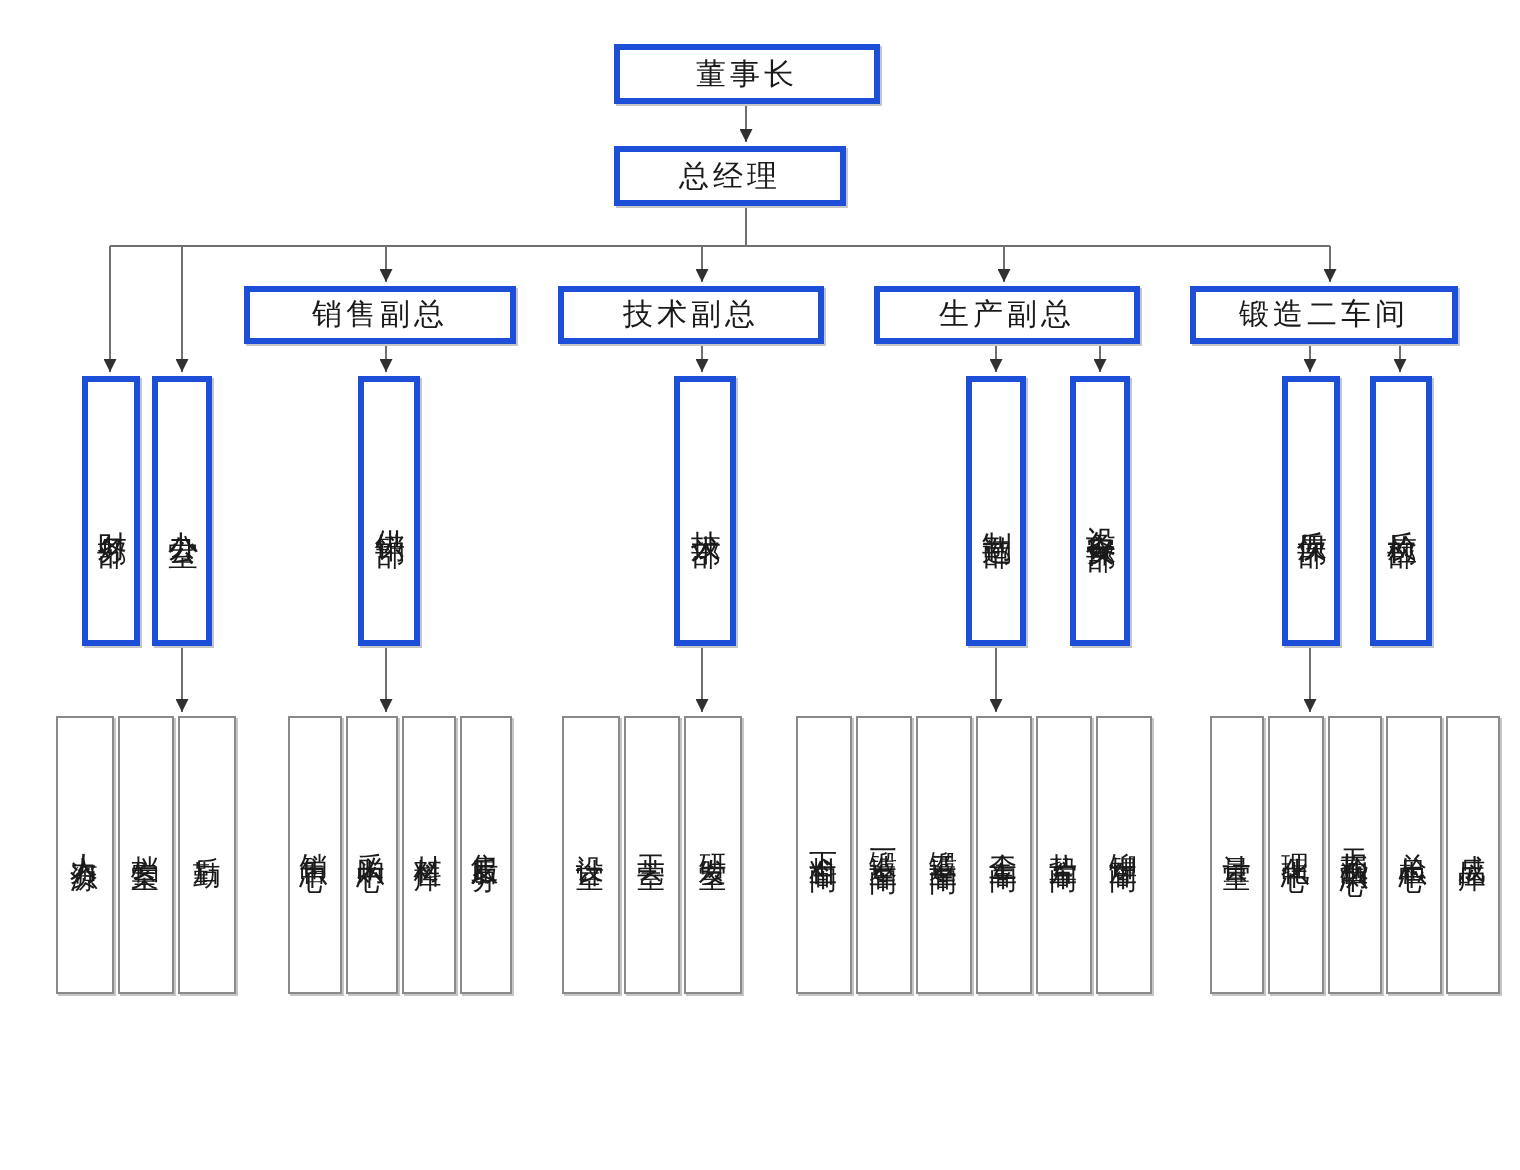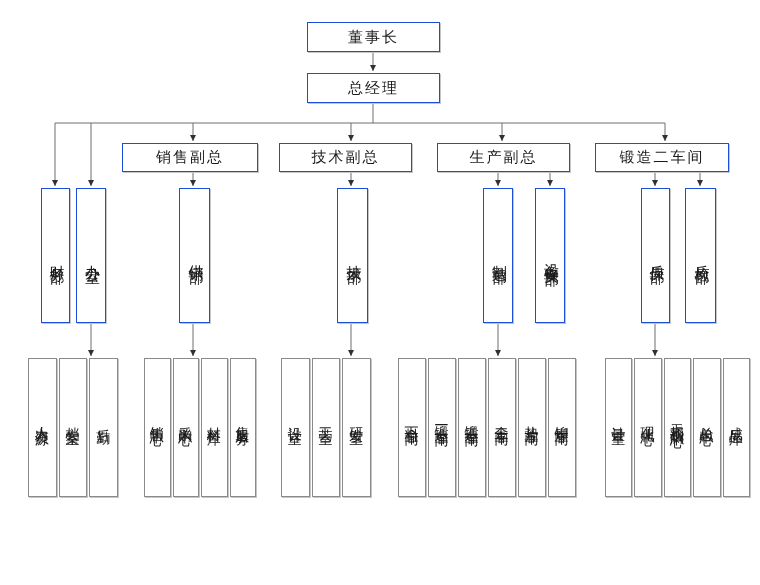--- a/index.html
+++ b/index.html
@@ -9,26 +9,25 @@
     background:#ffffff;
     font-family:"Liberation Sans", sans-serif;
     color:#1a1a1a;
     overflow:hidden;
   }
   svg.connectors{position:absolute;left:0;top:0;z-index:1;}
   svg.connectors line{stroke:#6f6f6f;stroke-width:1;}
   .node{
     position:absolute;
     background:#ffffff;
-    border:1px solid #1d4ed8;
+    border:3px solid #1d4ed8;
     box-shadow:1px 1px 0 #c6c6c6;
     display:flex;align-items:center;justify-content:center;
     box-sizing:border-box;
     z-index:2;
-    font-family:Liberation Mono, monospace;
   }
   .hbox{
     font-size:15px;
     letter-spacing:2px;
     white-space:nowrap;
   }
   .vbox{
     writing-mode:vertical-rl;
     text-orientation:upright;
     font-size:15px;
@@ -88,21 +87,21 @@
     <line x1="700" y1="172" x2="700" y2="186" marker-end="url(#arrow)"></line>
 
     <line x1="91" y1="323" x2="91" y2="356" marker-end="url(#arrow)"></line>
     <line x1="193" y1="323" x2="193" y2="356" marker-end="url(#arrow)"></line>
     <line x1="351" y1="323" x2="351" y2="356" marker-end="url(#arrow)"></line>
     <line x1="498" y1="323" x2="498" y2="356" marker-end="url(#arrow)"></line>
     <line x1="655" y1="323" x2="655" y2="356" marker-end="url(#arrow)"></line>
   </svg>
 
   <div class="node hbox" style="left:307px;top:22px;width:133px;height:30px">董事长</div>
-  <div class="node hbox" style="left:307px;top:73px;width:133px;height:30px">总经理</div>
+  <div class="node hbox" style="left:307px;top:73px;width:116px;height:30px">总经理</div>
 
   <div class="node hbox" style="left:122px;top:143px;width:136px;height:29px">销售副总</div>
   <div class="node hbox" style="left:437px;top:143px;width:133px;height:29px">生产副总</div>
   <div class="node hbox" style="left:279px;top:143px;width:133px;height:29px">技术副总</div>
   <div class="node hbox" style="left:595px;top:143px;width:134px;height:29px">锻造二车间</div>
 
   <div class="node vbox" style="left:41px;top:188px;width:29px;height:135px">财务部</div>
   <div class="node vbox" style="left:76px;top:188px;width:30px;height:135px">办公室</div>
   <div class="node vbox" style="left:179px;top:188px;width:31px;height:135px">供销部</div>
   <div class="node vbox" style="left:337px;top:188px;width:31px;height:135px">技术部</div>

